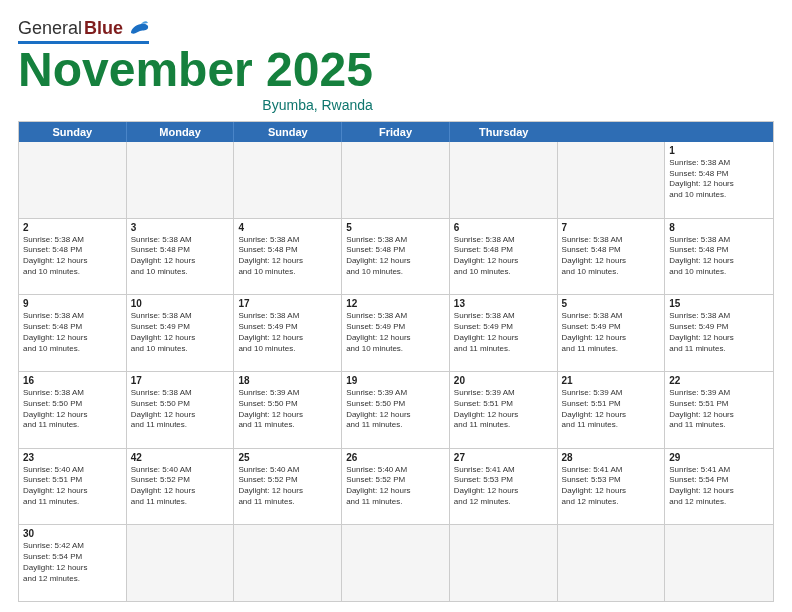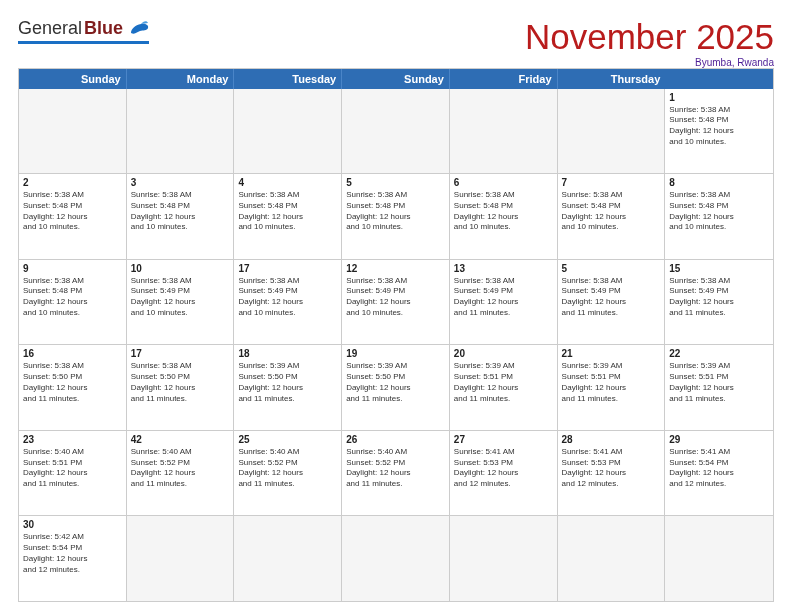--- a/index.html
+++ b/index.html
@@ -14,20 +14,22 @@
       width: 792px;
       height: 612px;
       padding: 18px 18px 10px 18px;
       display: flex;
       flex-direction: column;
     }
     .header {
       display: flex;
       justify-content: space-between;
       align-items: flex-start;
+      margin-bottom: 8px;
+      flex-direction: column;
     }
     .logo-area {
       display: flex;
       flex-direction: column;
       align-items: flex-start;
     }
     .logo {
       display: flex;
       align-items: center;
       gap: 2px;
@@ -50,46 +52,46 @@
     .logo-underline {
       width: 100%;
       height: 3px;
       background: #1a6fc4;
       margin-top: 2px;
     }
     .title-area {
       text-align: right;
     }
     .month-title {
-      font-size: 35px;
-      font-weight: normal;
-      color: #b91c1c;
+      font-size: 48px;
+      font-weight: bold;
+      color: #15803d;
       line-height: 1.1;
     }
     .subtitle {
-      font-size: 10px;
-      color: #4c1d95;
+      font-size: 14px;
+      color: #0f766e;
     }
     .calendar {
       flex: 1;
       display: flex;
       flex-direction: column;
       border: 1px solid #ccc;
     }
     .cal-header {
       display: grid;
       grid-template-columns: repeat(7, 1fr);
       background: #2e6db4;
     }
     .cal-header-cell {
       color: #fff;
       font-size: 11px;
       font-weight: bold;
       padding: 4px 5px;
-      text-align: right;
+      text-align: center;
       border-right: 1px solid #4a85c8;
     }
     .cal-header-cell:last-child { border-right: none; }
     .cal-body {
       flex: 1;
       display: flex;
       flex-direction: column;
     }
     .cal-row {
       display: grid;
@@ -142,21 +144,20 @@
     <div class="title-area">
       <div class="month-title">November 2025</div>
       <div class="subtitle">Byumba, Rwanda</div>
     </div>
   </div>
 
   <div class="calendar">
     <div class="cal-header" id="cal-header-row">
         <div class="cal-header-cell">Sunday</div>
         <div class="cal-header-cell">Monday</div>
-        <div class="cal-header-cell">Tuesday</div>
         <div class="cal-header-cell">Sunday</div>
         <div class="cal-header-cell">Friday</div>
         <div class="cal-header-cell">Thursday</div>
       </div>
     <div class="cal-body" id="cal-body">
         <div class="cal-row">
           <div class="cal-cell empty"></div>
           <div class="cal-cell empty"></div>
           <div class="cal-cell empty"></div>
           <div class="cal-cell empty"></div>

